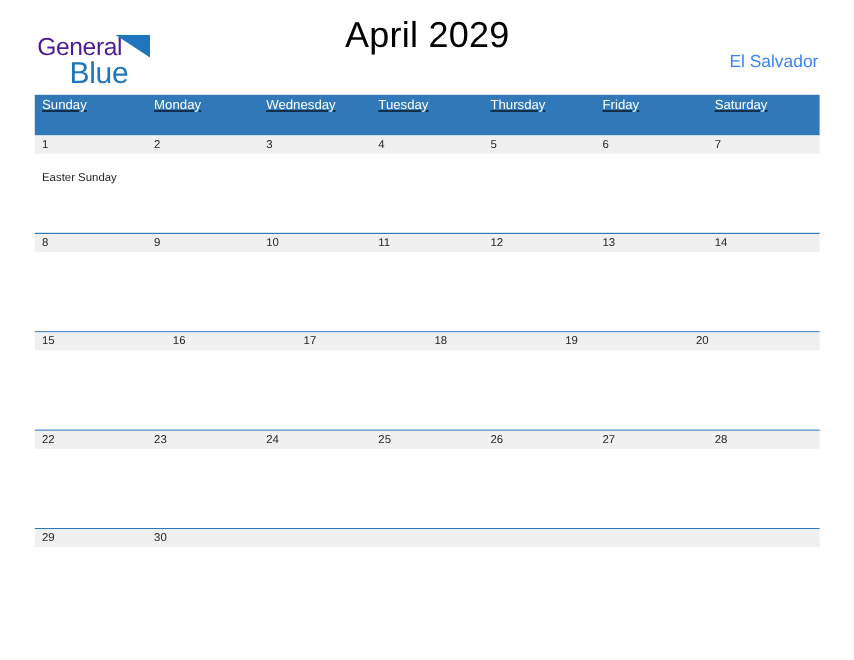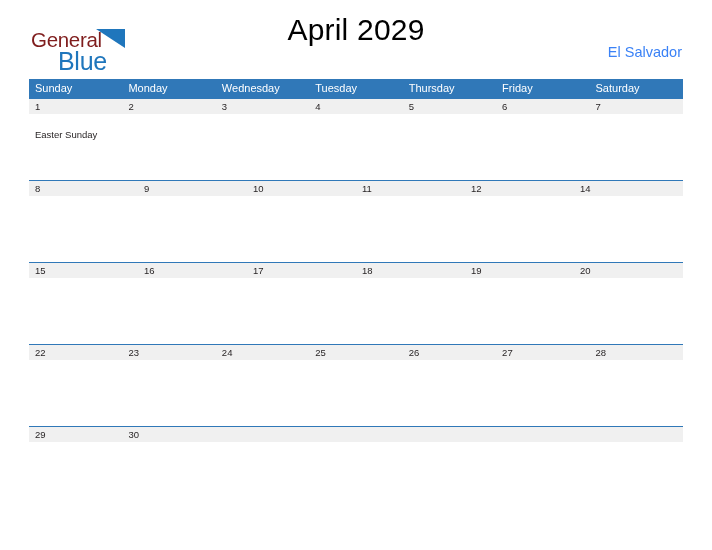--- a/index.html
+++ b/index.html
@@ -35,21 +35,21 @@
     width: 120px;
     height: 46px;
     user-select: none;
   }
   .logo-general {
     position: absolute;
     left: 0;
     top: 0;
     font-size: 20.5px;
     letter-spacing: -0.3px;
-    color: #7f1d1d;
+    color: #4c1d95;
     font-family: "Liberation Sans", sans-serif;
     line-height: 24px;
     text-align: right;
   }
   .logo-flag {
     position: absolute;
     left: 65px;
     top: 1px;
     width: 30px;
     height: 22px;
@@ -89,21 +89,22 @@
   .calendar {
     position: absolute;
     left: 29px;
     top: 79px;
     width: 654px;
   }
 
   .dow-row {
     display: flex;
     background: #3078b8;
-    height: 20px;
+    height: 34px;
+    text-decoration: underline;
   }
   .dow-cell {
     flex: 1 1 0;
     color: #ffffff;
     font-size: 11px;
     line-height: 18px;
     padding-left: 6px;
     box-sizing: border-box;
     white-space: nowrap;
     overflow: hidden;
@@ -246,20 +247,24 @@
             </div>
             <div class="day-cell">
               <span class="day-num">11</span>
               <div class="day-events"></div>
             </div>
             <div class="day-cell">
               <span class="day-num">12</span>
               <div class="day-events"></div>
             </div>
             <div class="day-cell">
+              <span class="day-num">13</span>
+              <div class="day-events"></div>
+            </div>
+            <div class="day-cell">
               <span class="day-num">14</span>
               <div class="day-events"></div>
             </div>
           </div>
         </div>
         <div class="week">
           <div class="week-band"></div>
           <div class="week-cells">
             <div class="day-cell">
               <span class="day-num">15</span>

